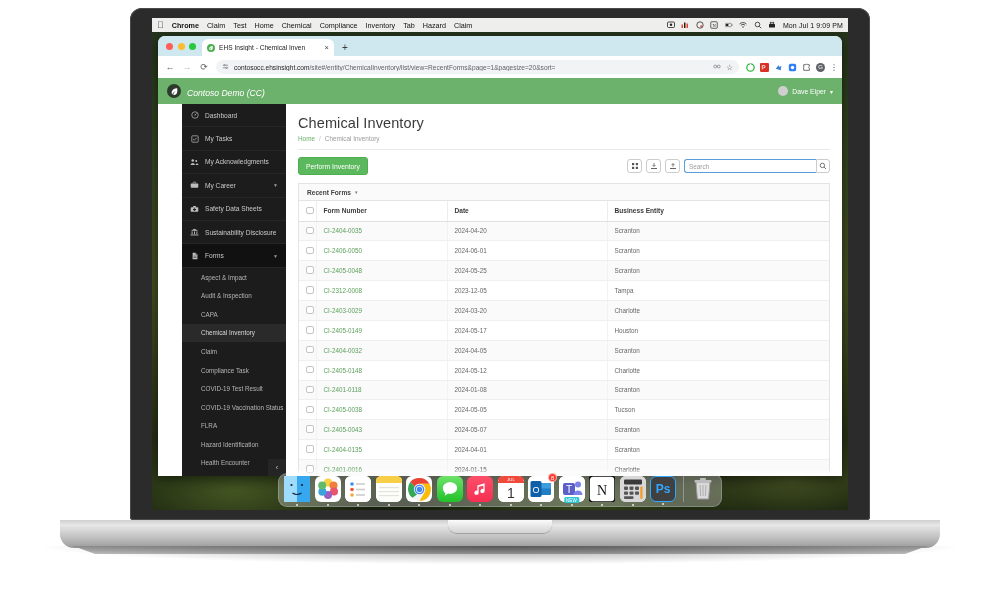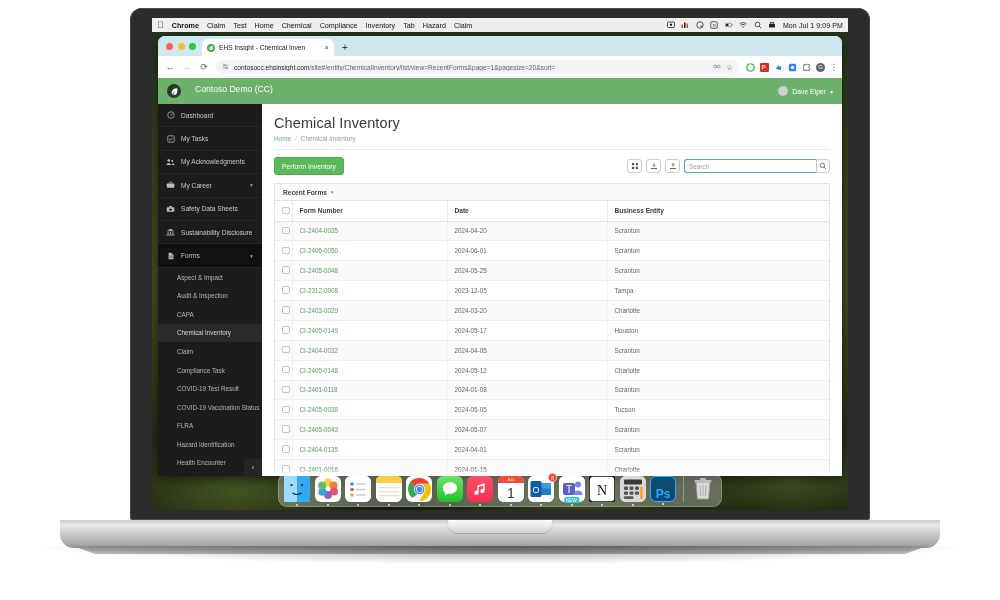--- a/index.html
+++ b/index.html
@@ -112,30 +112,30 @@
     align-items:center; justify-content:center; font-size:6px; color:#fff; }
   .ext.profile{ border-radius:50%; background:#5f6368; }
   .kebab{ font-size:8px; color:#3c4043; letter-spacing:0; width:5px; text-align:center; }
 
   
   .viewport{ position:relative; height:398px; background:#fff; overflow:hidden; }
   .app-header{
     height:26px; background:#6cb16c; display:flex; align-items:center;
     padding:0 9px; color:#fff;
   }
-  .brand{ display:flex; align-items:flex-start; gap:14px; }
+  .brand{ display:flex; align-items:flex-end; gap:6px;font-style:italic; }
   .brand-logo{ width:14px; height:14px; border-radius:50%; background:#2f3a2f;
     display:flex; align-items:center; justify-content:center; }
   .brand-logo svg{display:block;}
   .brand-name{ font-size:8.6px; }
   .hdr-right{ margin-left:auto; display:flex; align-items:center; gap:4px; font-size:6.8px; }
   .avatar{ width:10px; height:10px; border-radius:50%; background:#cfcfcf; }
   .caret{ font-size:6px; }
 
-  .body-row{ display:flex; height:372px; }
+  .body-row{ display:flex; height:372px;padding-left:24px; }
 
   .sidebar{ width:104px; background:#1c1c1c; position:relative; flex:none; }
   .nav-item{
     height:23.4px; display:flex; align-items:center; gap:6px; padding:0 8px;
     font-size:6.6px; color:#c9c9c9; border-bottom:1px solid #262626;
   }
   .nav-item .ico{ width:9px; height:9px; display:flex; align-items:center;
     justify-content:center; color:#bdbdbd; flex:none; }
   .nav-item .ico svg{ display:block; }
   .nav-item .lbl{ flex:1; }
@@ -791,21 +791,21 @@
                 <rect x="15" y="10.5" width="4" height="3.4" rx=".8"></rect>
                 <rect x="4" y="15.4" width="4" height="3.4" rx=".8"></rect>
                 <rect x="9.5" y="15.4" width="4" height="3.4" rx=".8"></rect>
                 <rect x="15" y="15.4" width="4" height="3.4" rx=".8"></rect>
                 <rect x="4" y="20.3" width="9.5" height="2.6" rx=".8"></rect>
               </g>
               <rect x="20.3" y="10.5" width="2.2" height="12.4" rx=".8" fill="#f59a23"></rect>
             </svg>
           <span class="dot-run"></span>
           </div>
-        <div class="dockicon" style="background:#0c4a6e;border:1px solid #31a8ff;align-items:flex-end;">
+        <div class="dockicon" style="background:#404040;border:1px solid #31a8ff;">
           <span style="color:#31a8ff;font-size:12px;font-weight:bold;">Ps</span>
           <span class="dot-run"></span>
           </div>
         <div class="dock-sep"></div>
         <div class="dockicon" style="background:none;">
           <svg width="22" height="24" viewBox="0 0 22 24">
               <path d="M4 5h14l-1.4 17H5.4z" fill="#d9d9d9" stroke="#9a9a9a" stroke-width="1"></path>
               <rect x="2.5" y="3" width="17" height="2.4" rx="1" fill="#bdbdbd"></rect>
               <rect x="8" y="1" width="6" height="2.2" rx="1" fill="#bdbdbd"></rect>
               <g stroke="#a8a8a8" stroke-width=".9">

